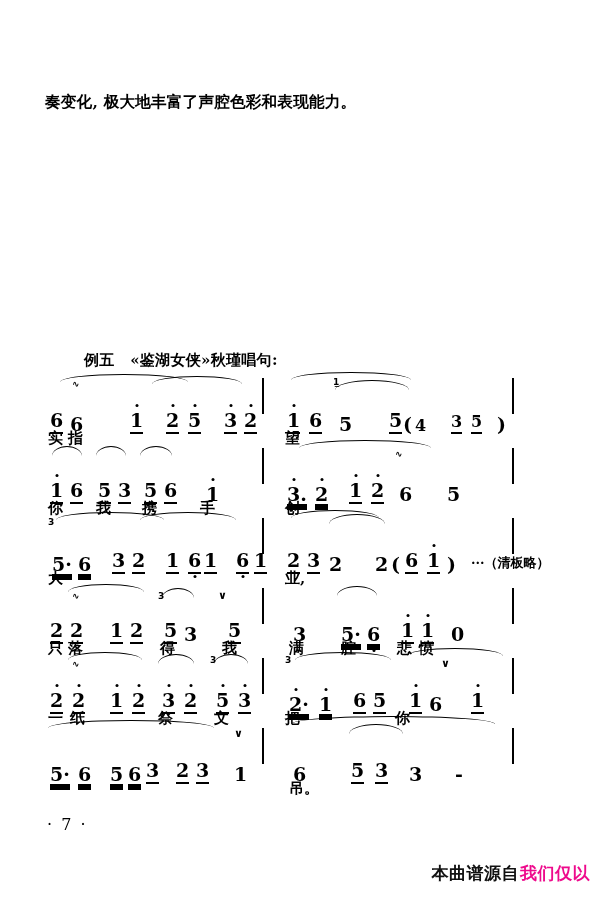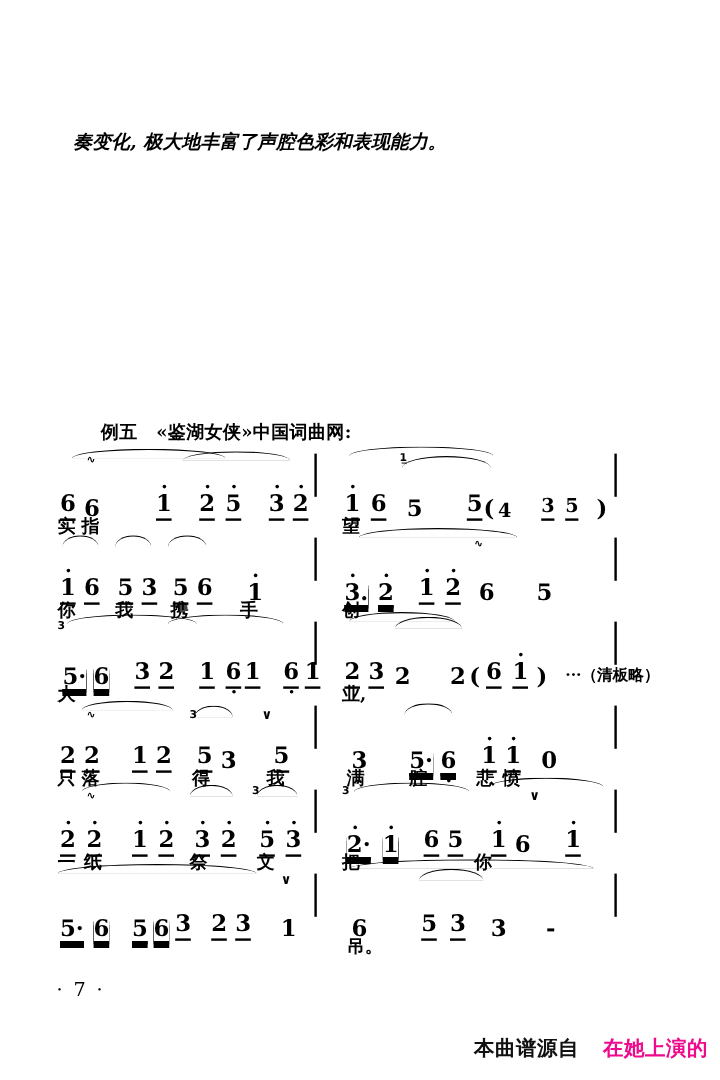--- a/index.html
+++ b/index.html
@@ -11,21 +11,21 @@
   .page{position:absolute;inset:0;}
 
   
   .prose{
     position:absolute;left:45px;top:88px;width:512px;
     font-family:"DejaVu Serif","Liberation Serif",serif;
     font-size:15.6px;line-height:28.2px;
     text-align:justify;text-justify:inter-ideograph;
     letter-spacing:.2px;font-weight:600;
   }
-  .prose p{margin:16px;font-style:italic;}
+  .prose p{margin:0;}
   .prose p.indent{text-indent:2em;}
 
   
   .ex-caption{
     position:absolute;left:84px;top:351px;
     font-family:"DejaVu Serif","Liberation Serif",serif;
     font-size:15px;font-weight:700;letter-spacing:.3px;
   }
   .ex-caption .ttl{font-weight:600;margin-left:10px;}
 
@@ -70,37 +70,37 @@
 
   
   .lyr{position:absolute;bottom:-4px;font-family:"DejaVu Serif","Liberation Serif",serif;
        font-size:15px;font-weight:600;white-space:nowrap;line-height:1;}
   .tail{position:absolute;bottom:10px;font-family:"DejaVu Serif","Liberation Serif",serif;
         font-size:13px;font-weight:600;white-space:nowrap;}
 
   
   .folio{position:absolute;left:47px;top:815px;
     font-family:"DejaVu Serif","Liberation Serif",serif;font-size:16px;letter-spacing:2px;}
-  .wm{position:absolute;right:10px;top:862px;display:flex;align-items:center;gap:20px;
+  .wm{position:absolute;right:10px;top:862px;display:flex;align-items:center;gap:1px;
       font-size:17px;font-weight:700;letter-spacing:.5px;}
   .wm .src{color:#111;}
   .wm .site{color:#ee0a8c;}
 </style>
 </head>
 <body>
 
 <div class="page">
 
   <div class="prose">
     <p>奏变化, 极大地丰富了声腔色彩和表现能力。</p>
   </div>
 
   <div class="ex-caption">
     <span>例五</span>
-    <span class="ttl">«鉴湖女侠»中国词曲网:</span>
+    <span class="ttl">«鉴湖女侠»秋瑾唱句:</span>
   </div>
 
   <div class="score">
 
     <div class="srow">
       <div class="bar mid"></div>
       <div class="bar end"></div>
 
       <div class="half l">
         <div class="phrase" style="left:12px;top:2px;width:128px;"></div>
@@ -311,16 +311,16 @@
         <div class="lyr" style="left:4px;">吊。</div>
       </div>
     </div>
 
   </div>
 
   <div class="folio">· 7 ·</div>
 
   <div class="wm">
     <span class="src">本曲谱源自</span>
-    <span class="site" style="color: rgb(238, 10, 140);">在她上演的</span>
+    <span class="site" style="color: rgb(238, 10, 140);">我们仅以</span>
   </div>
 
 </div>
 
 </body></html>

